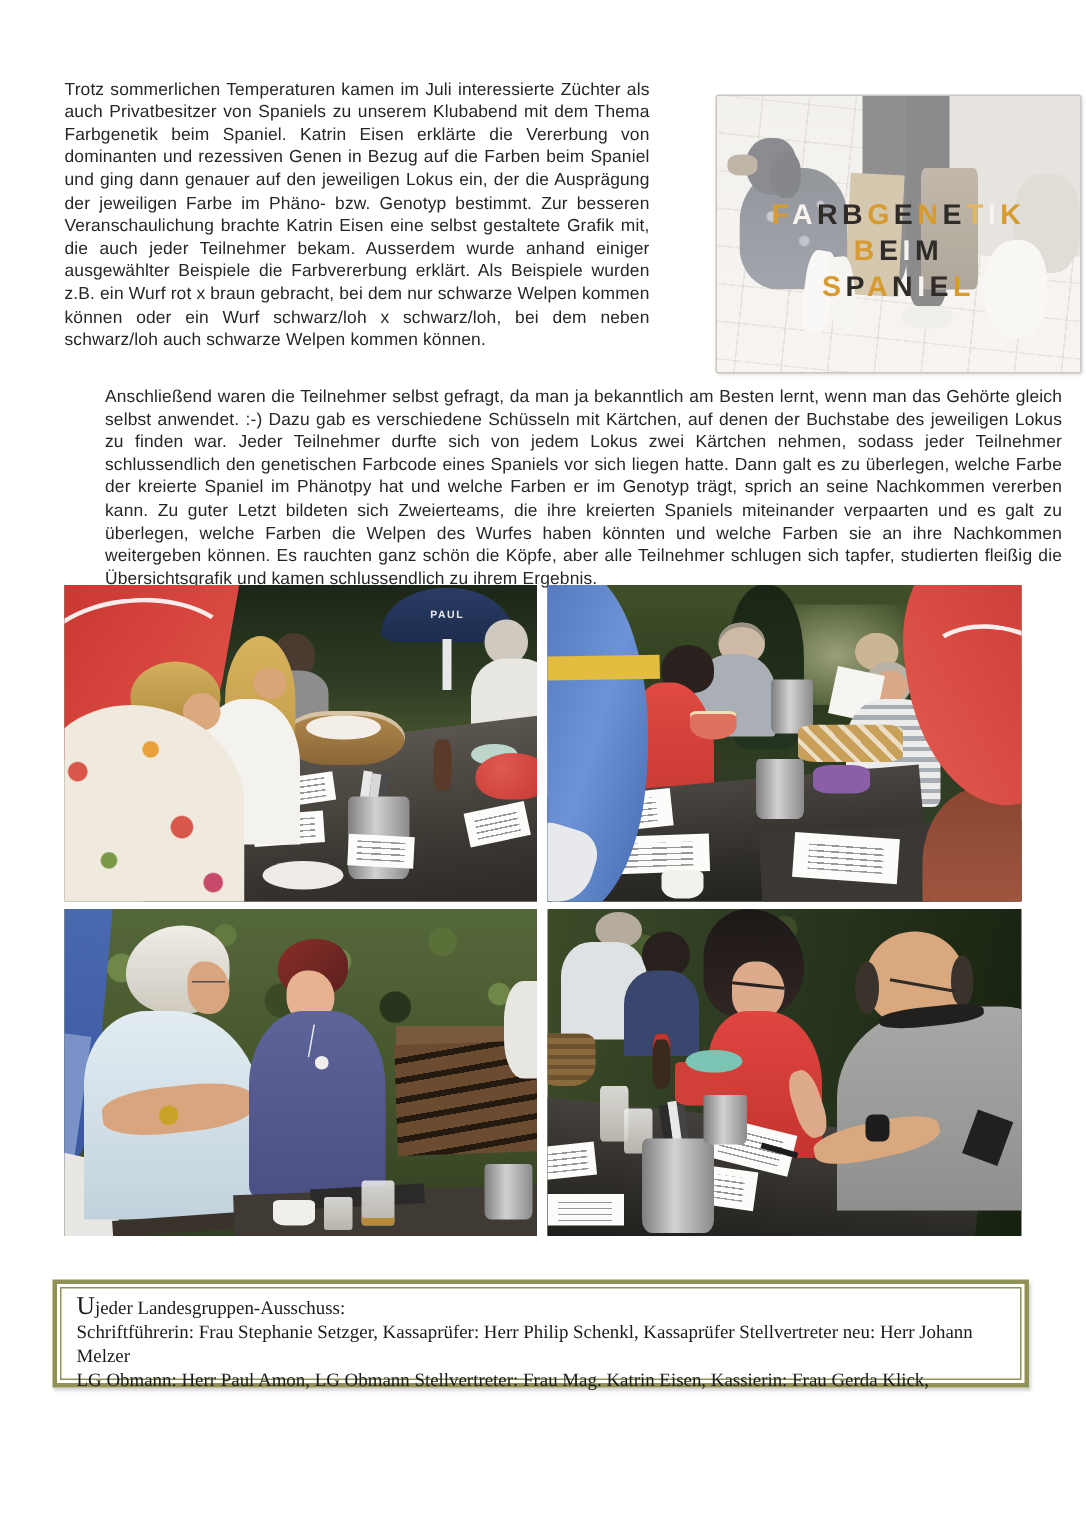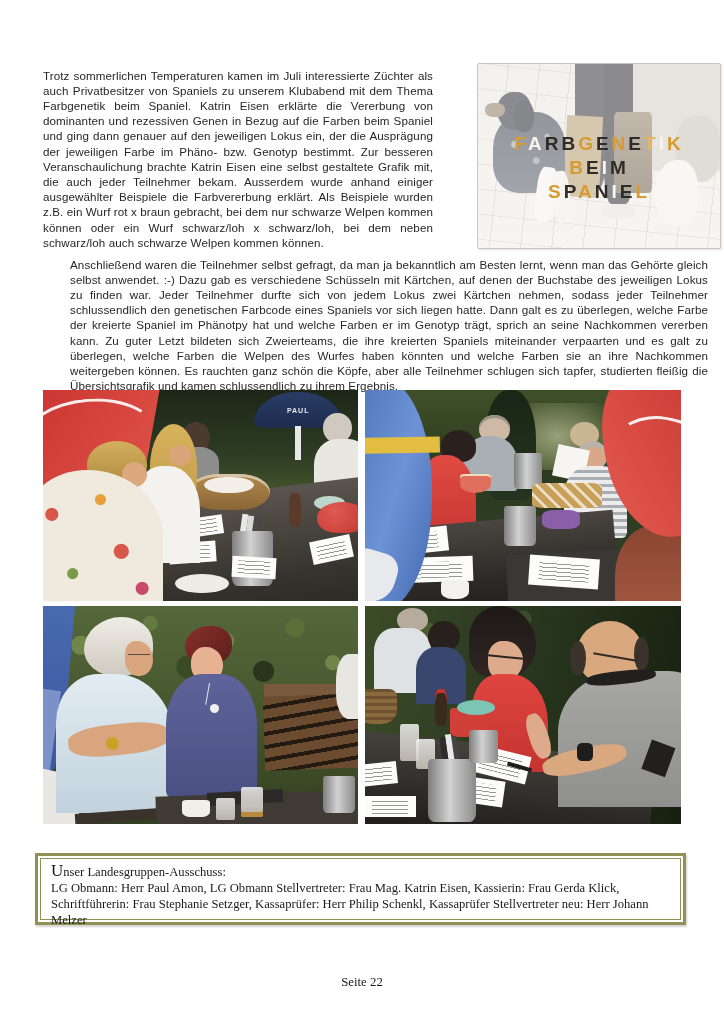--- a/index.html
+++ b/index.html
@@ -1,21 +1,21 @@
 <!DOCTYPE html>
 <html lang="de"><head>
 <meta charset="utf-8">
 <style>
   html,body{margin:0;padding:0;background:#ffffff;}
   .page{position:relative;width:724px;height:1023px;background:#ffffff;overflow:hidden;
         font-family:"Liberation Sans",sans-serif;color:#262626;}
 
   
   .body-text{font-size:11.6px;line-height:15.2px;text-align:justify;letter-spacing:.1px;}
-  .para1{position:absolute;left:43px;top:56px;width:390px;}
+  .para1{position:absolute;left:43px;top:40px;width:390px;}
   .para2{position:absolute;left:43px;top:245px;width:638px;margin-left:27px;}
 
   
   .cover{position:absolute;left:437px;top:47px;width:244px;height:186px;box-sizing:border-box;
          border:1px solid #ccc6bf;border-radius:2px;background:#ebe7e2;overflow:hidden;
          box-shadow:1px 1px 2px rgba(0,0,0,.12);}
   .cover *{position:absolute;}
   .cov-pave{inset:0;background:
       repeating-linear-gradient(96deg,transparent 0 30px,rgba(175,165,152,.45) 30px 31px),
       repeating-linear-gradient(186deg,transparent 0 24px,rgba(175,165,152,.35) 24px 25px),
@@ -416,21 +416,20 @@
       <div class="p4-redbucket"></div>
       <div class="p4-teallid"></div>
       <div class="p4-pens"></div>
       <div class="p4-bucket metal"></div>
       <div class="p4-bucket-sm metal"></div>
     </figure>
   </div>
 
   <div class="committee-box">
     <div class="committee-inner">
-      <div class="committee-heading"><span class="initial">U</span><span>nser Landesgruppen-Ausschuss:</span></div>
+      <div class="committee-heading"><span class="initial">U</span><span>jeder Landesgruppen-Ausschuss:</span></div>
+      <div>Schriftführerin: Frau Stephanie Setzger, Kassaprüfer: Herr Philip Schenkl, Kassaprüfer Stellvertreter neu: Herr Johann Melzer</div>
       <div>LG Obmann: Herr Paul Amon, LG Obmann Stellvertreter: Frau Mag. Katrin Eisen, Kassierin: Frau Gerda Klick,</div>
-      <div>Schriftführerin: Frau Stephanie Setzger, Kassaprüfer: Herr Philip Schenkl, Kassaprüfer Stellvertreter neu: Herr Johann Melzer</div>
     </div>
   </div>
 
-  <div class="page-footer">Seite 22</div>
 
 </div>
 
 </body></html>

